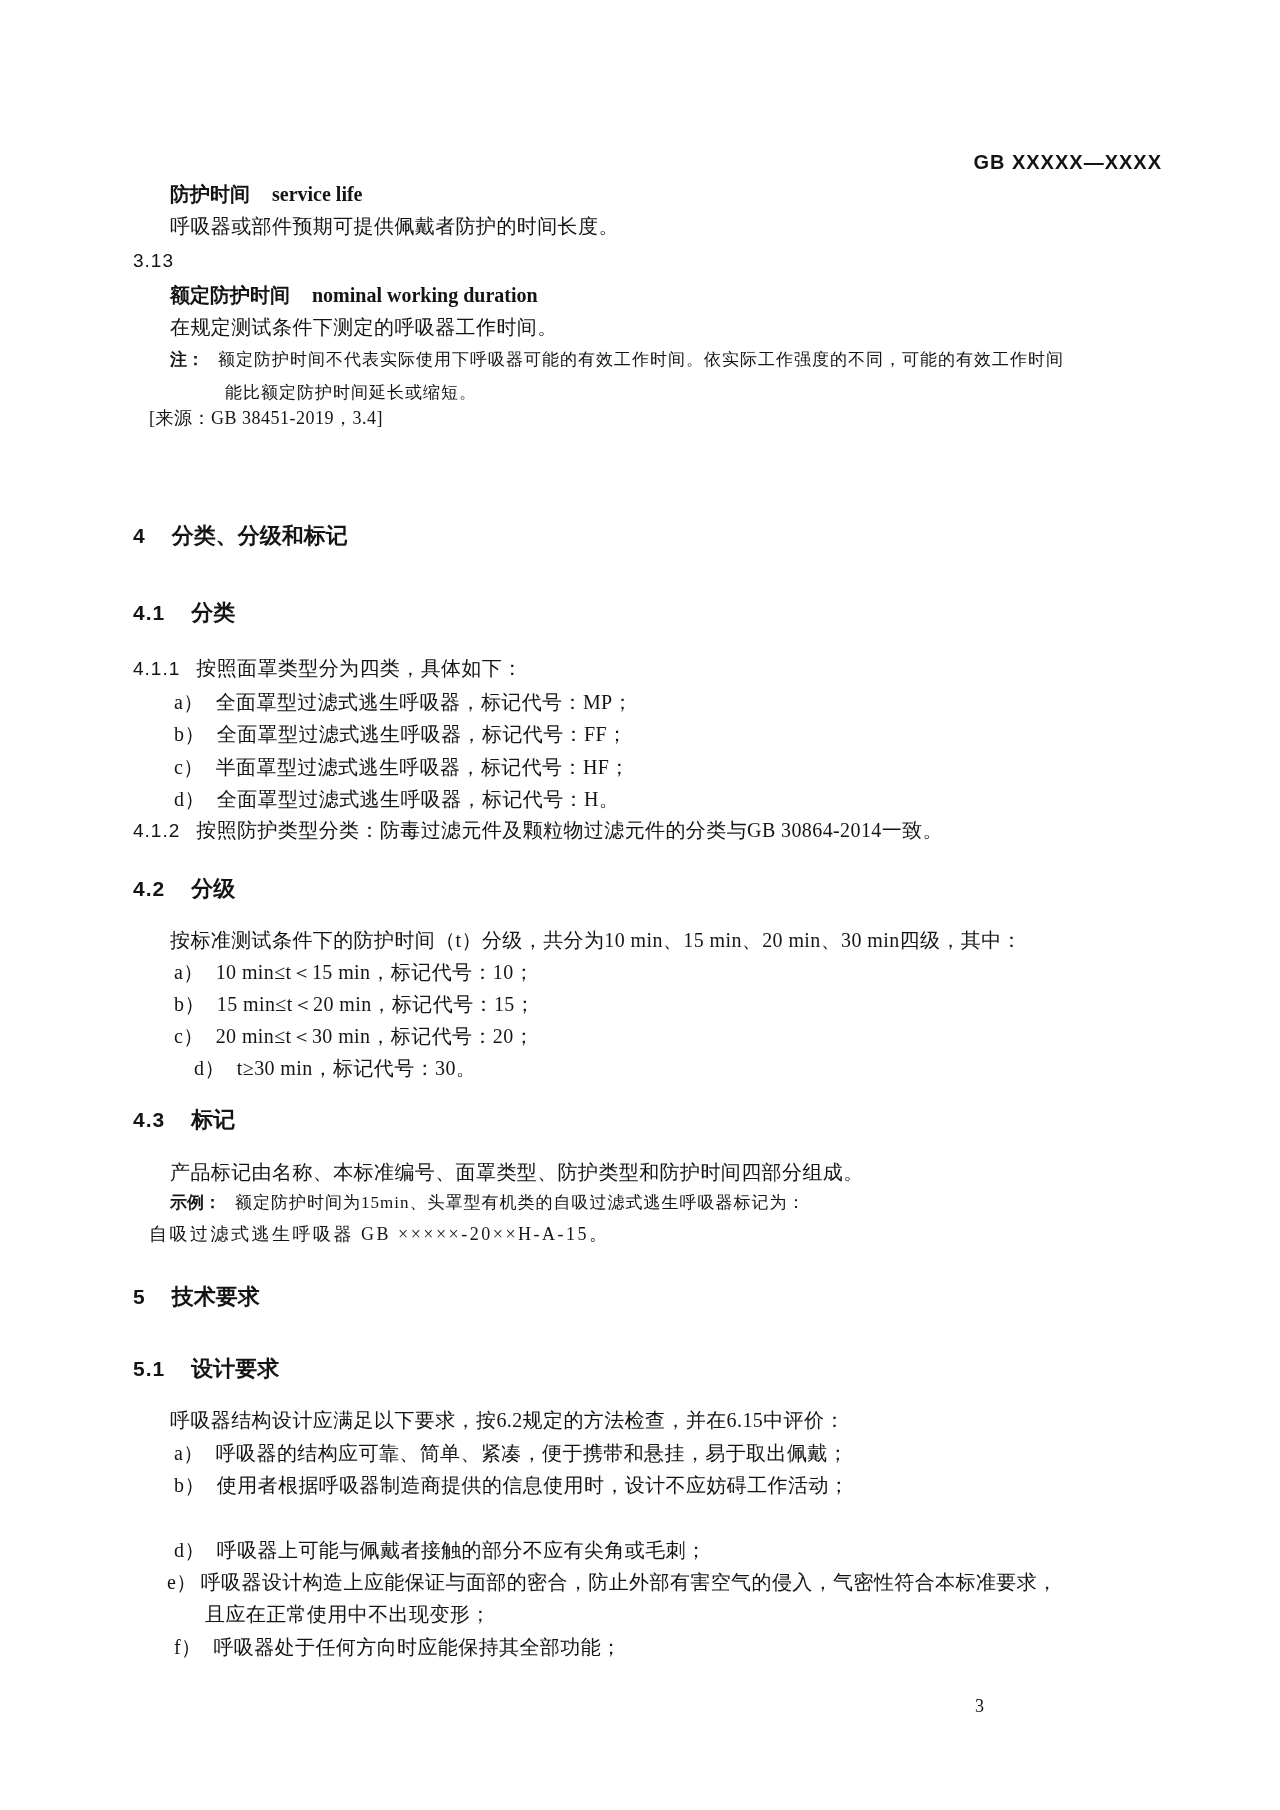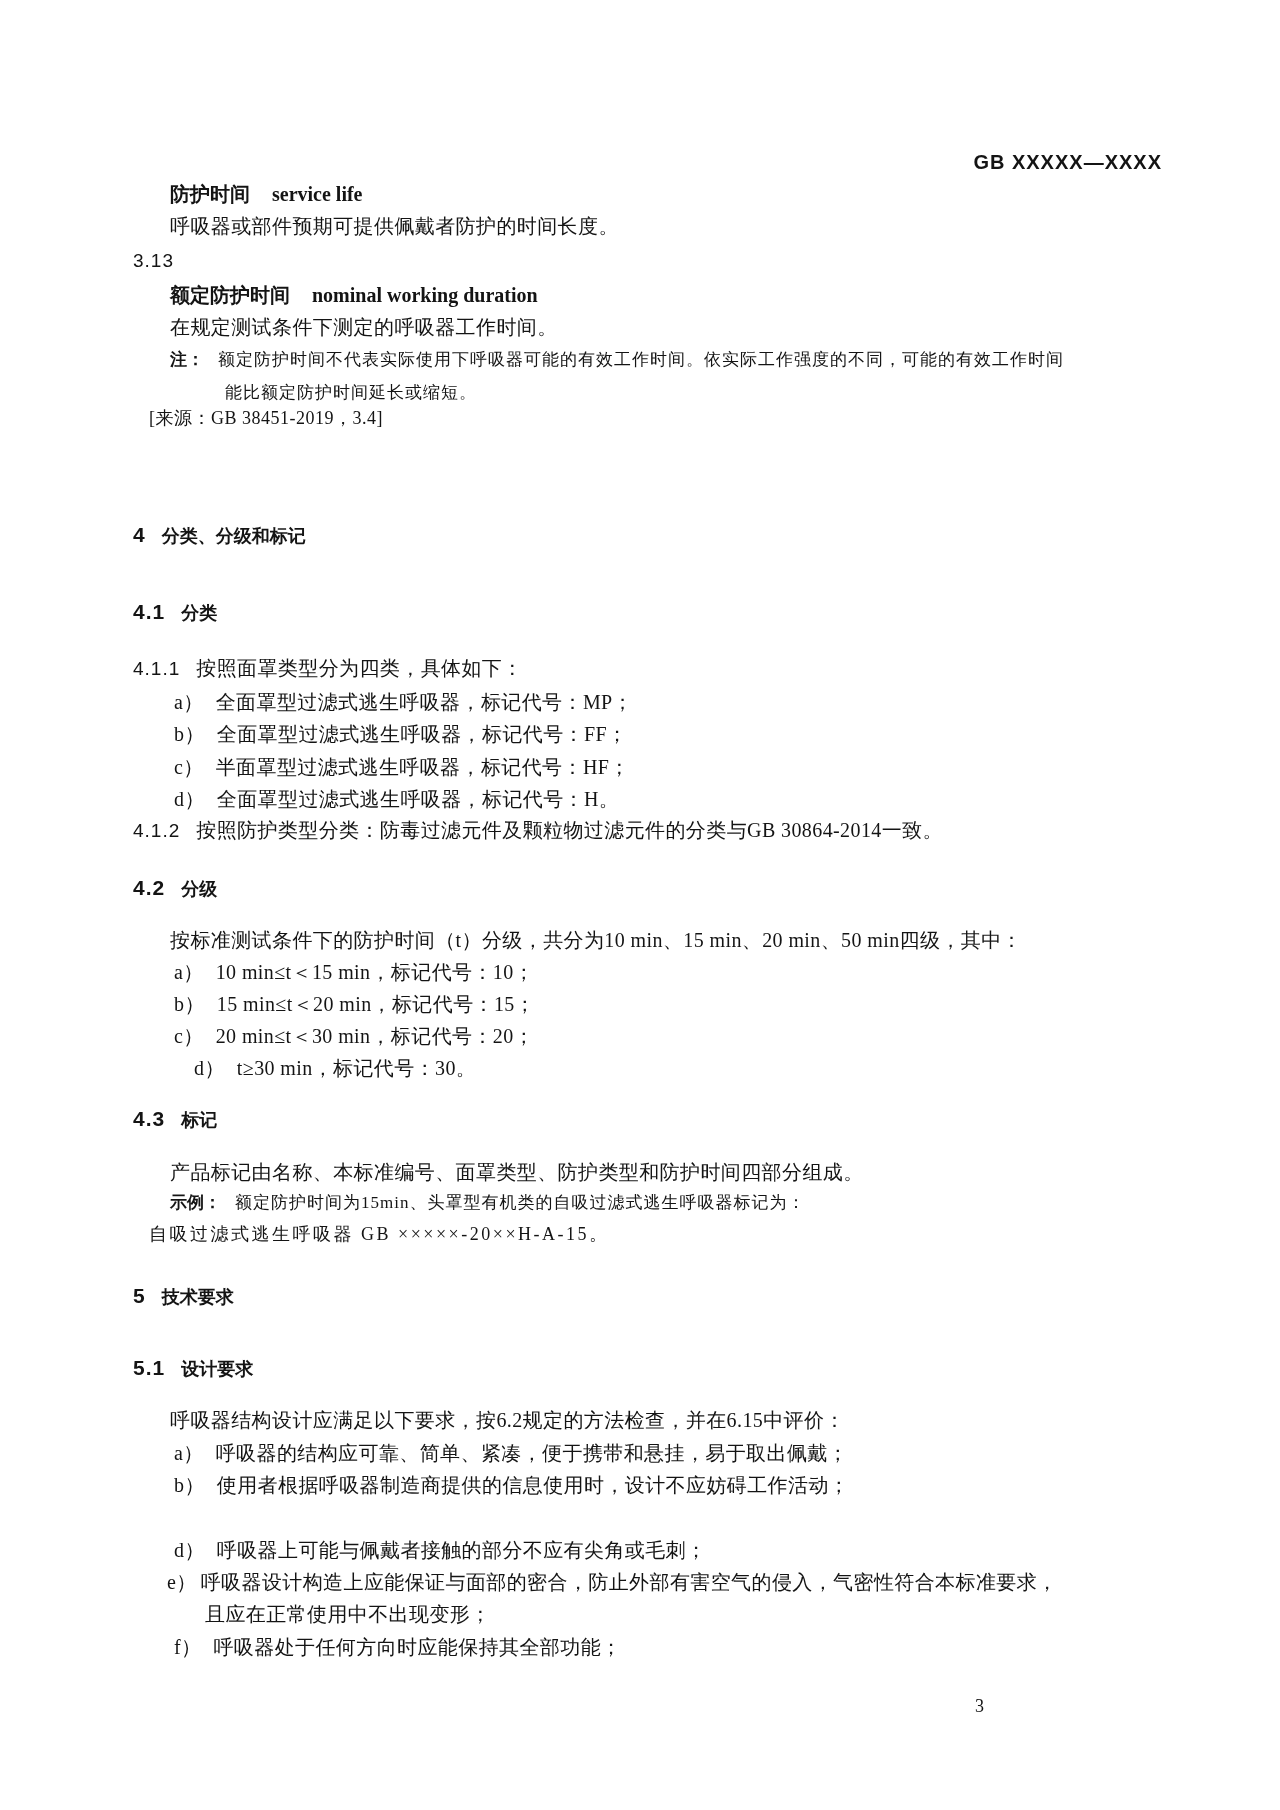--- a/index.html
+++ b/index.html
@@ -17,21 +17,21 @@
   .body-text { font-size:20px; letter-spacing:0.4px;text-align:right; }
   .header-num { font-size:20px; font-weight:bold; letter-spacing:1px;
                 font-family:"Liberation Sans","DejaVu Sans",sans-serif; }
   .term-zh { font-weight:bold; font-size:20px;
              font-family:"Liberation Sans","DejaVu Sans",sans-serif;margin-top:28px; }
   .term-en { font-weight:bold; font-size:20px; margin-left:22px; }
   .clause-num { font-size:19px; letter-spacing:1px;
                 font-family:"Liberation Sans","DejaVu Sans",sans-serif; }
   .h1-num,.h2-num { font-size:21px; font-weight:bold; letter-spacing:1px;
                     font-family:"Liberation Sans","DejaVu Sans",sans-serif; }
-  .h1-title,.h2-title { font-size:18px; font-weight:bold; margin-left:16px;
+  .h1-title,.h2-title { font-size:22px; font-weight:bold; margin-left:26px;
                         font-family:"Liberation Sans","DejaVu Sans",sans-serif; }
   .note-text { font-size:17px; letter-spacing:1px; }
   .note-label { font-size:17px; font-weight:bold; margin-right:14px;
                 font-family:"Liberation Sans","DejaVu Sans",sans-serif; }
   .src-text { font-size:18px; letter-spacing:0.5px; }
   .marker { display:inline-block; min-width:26px; margin-right:12px; font-size:20px; }
   .marker-tight { margin-right:4px; min-width:0; }
   .clause-text { margin-left:16px; }
   .example-line { font-size:17px; letter-spacing:1px; }
   .example-code { font-size:18px; letter-spacing:2.5px; }
@@ -88,21 +88,21 @@
     <span class="marker">d）</span><span>全面罩型过滤式逃生呼吸器，标记代号：H。</span>
   </div>
 
   <div class="row" style="left:133px; top:818px;">
     <span class="clause-num">4.1.2</span><span class="body-text clause-text">按照防护类型分类：防毒过滤元件及颗粒物过滤元件的分类与GB 30864-2014一致。</span>
   </div>
 
   <div class="row" style="left:133px; top:875px;">
     <span class="h2-num">4.2</span><span class="h2-title">分级</span>
   </div>
-  <div class="row body-text" style="left:170px; top:928px;">按标准测试条件下的防护时间（t）分级，共分为10 min、15 min、20 min、50 min四级，其中：</div>
+  <div class="row body-text" style="left:170px; top:928px;">按标准测试条件下的防护时间（t）分级，共分为10 min、15 min、20 min、30 min四级，其中：</div>
 
   <div class="row body-text" style="left:174px; top:960px;">
     <span class="marker">a）</span><span>10 min≤t＜15 min，标记代号：10；</span>
   </div>
   <div class="row body-text" style="left:174px; top:992px;">
     <span class="marker">b）</span><span>15 min≤t＜20 min，标记代号：15；</span>
   </div>
   <div class="row body-text" style="left:174px; top:1024px;">
     <span class="marker">c）</span><span>20 min≤t＜30 min，标记代号：20；</span>
   </div>

